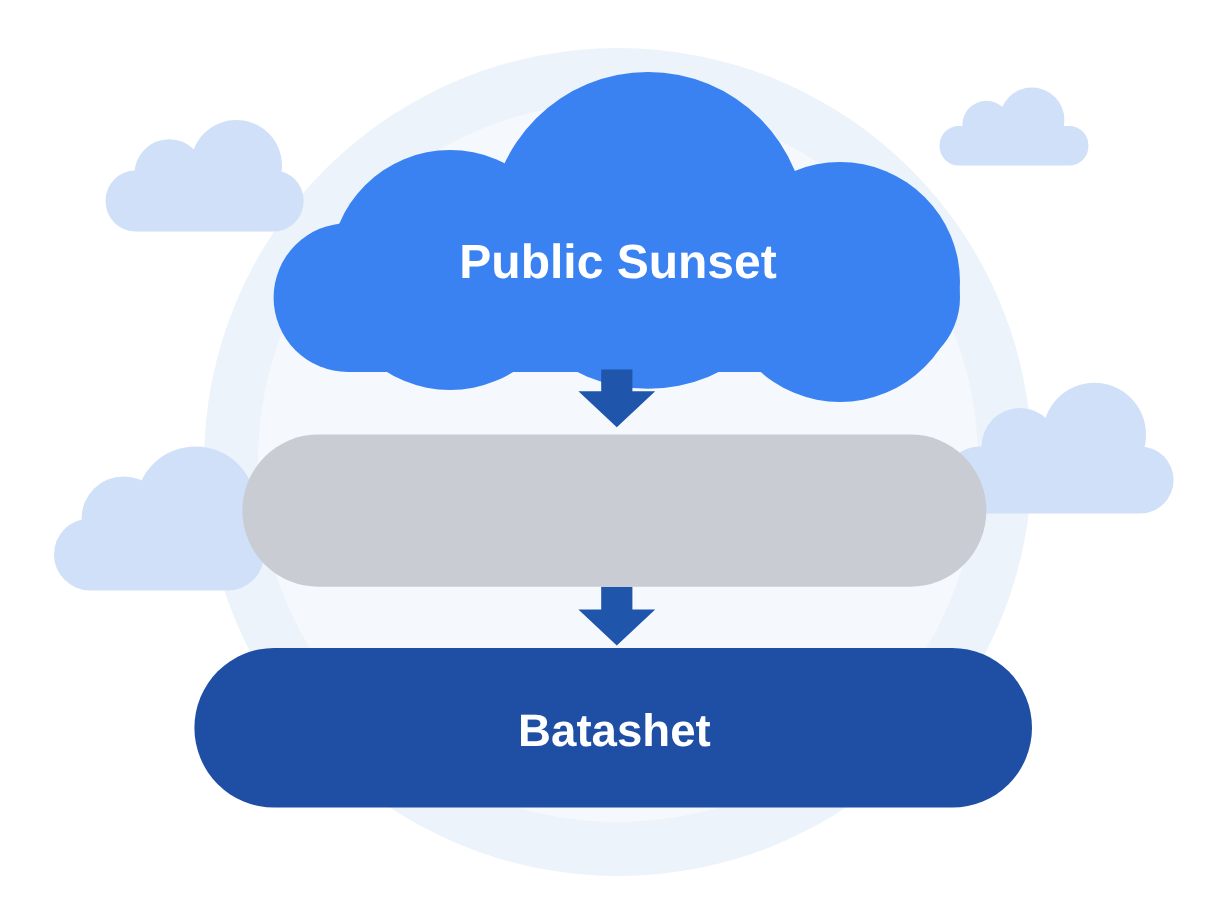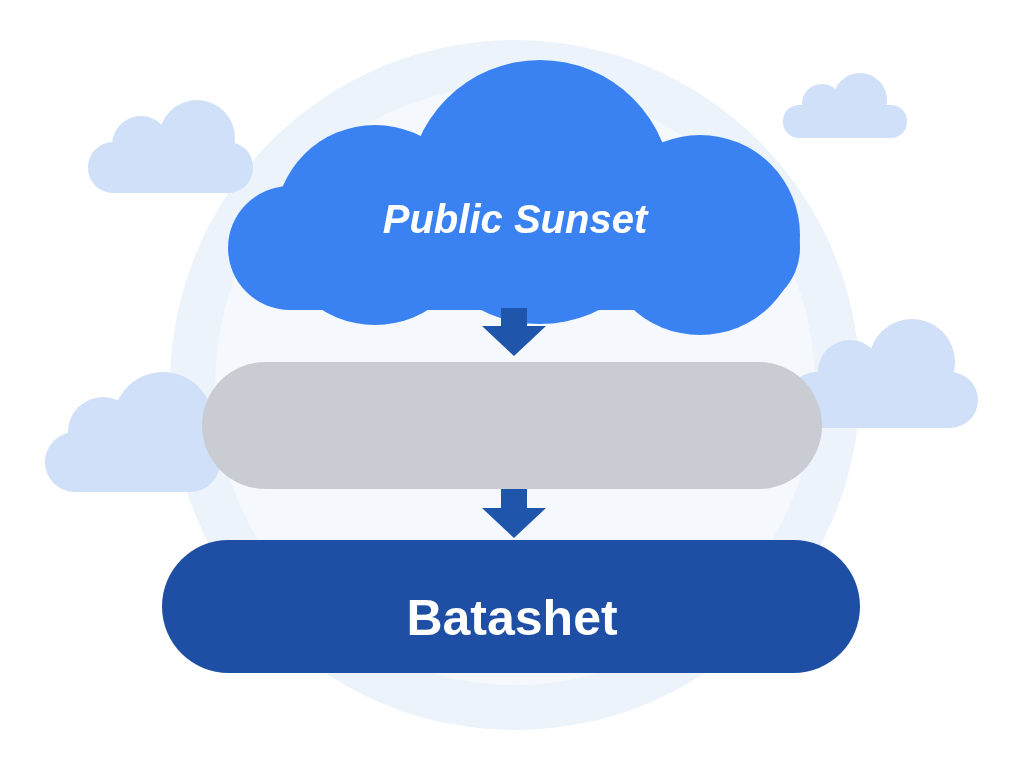--- a/index.html
+++ b/index.html
@@ -29,32 +29,31 @@
     font-weight: 700;
     letter-spacing: 0px;
     white-space: nowrap;
     pointer-events: none;
   }
   .label-cloud {
     left: 515px;
     top: 197px;
     font-size: 40px;
     color: var(--cloud-text, #ffffff);
-    font-style: italic;
   }
   .label-app {
     left: 513px;
     top: 404px;
     font-size: 38px;
     color: var(--app-text, #47566b);
   }
   .label-db {
     left: 512px;
     top: 589px;
-    font-size: 50px;
+    font-size: 38px;
     color: var(--db-text, #ffffff);
   }
 </style>
 </head>
 <body>
 
 <div class="stage">
 
   <svg width="1024" height="768" viewBox="0 0 1024 768">
 

